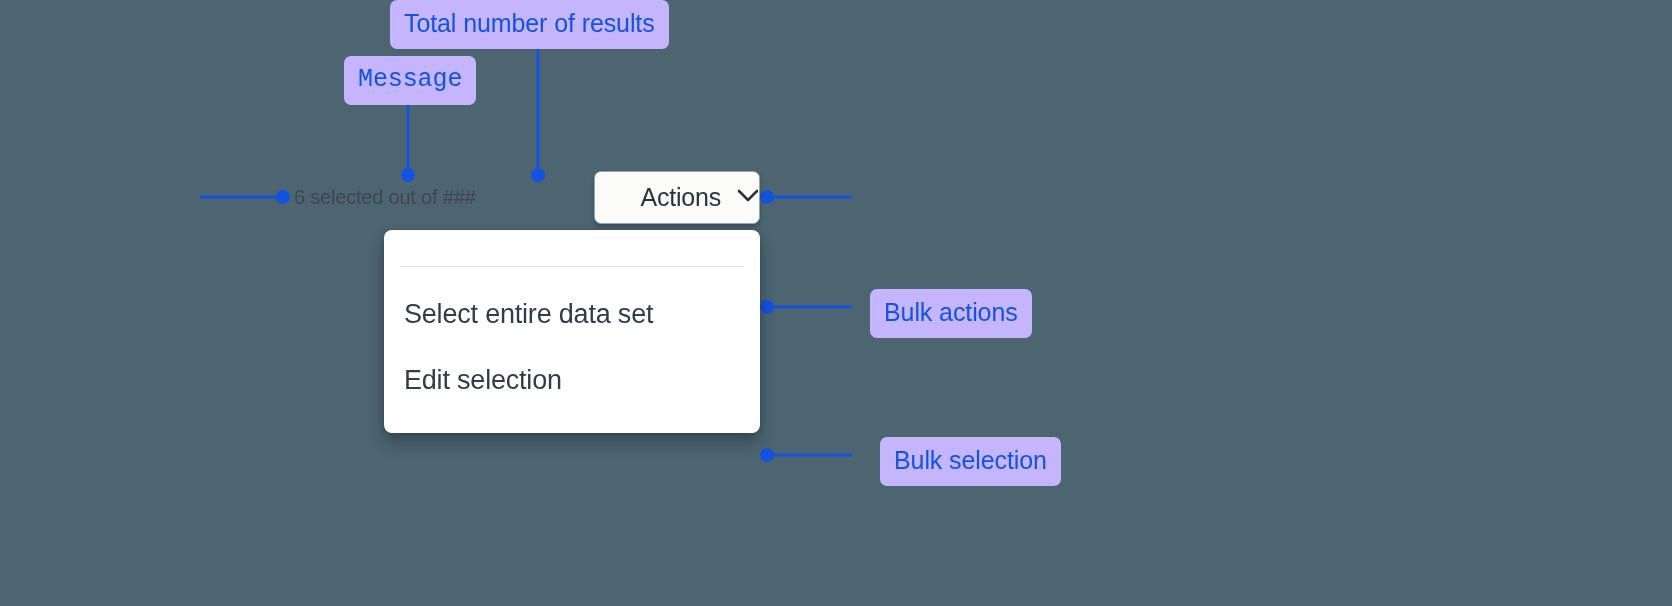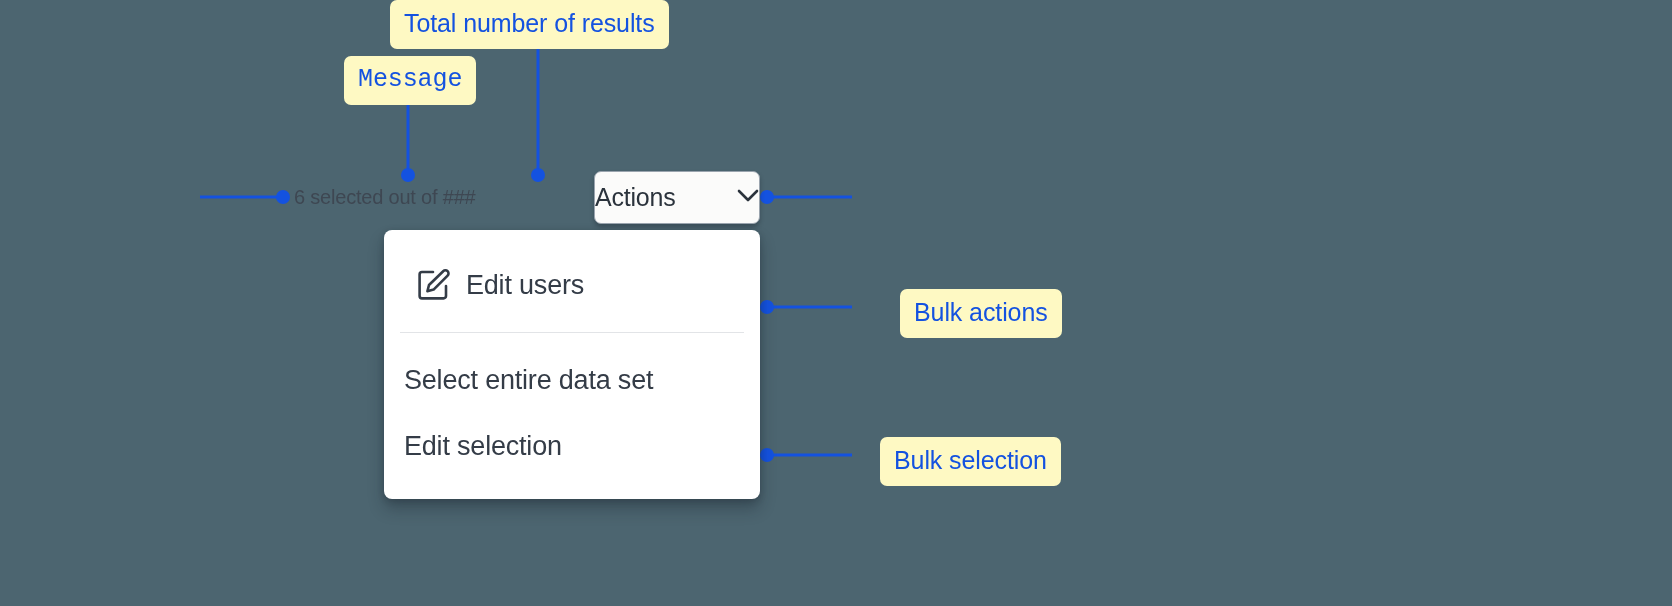--- a/index.html
+++ b/index.html
@@ -8,21 +8,21 @@
     background: #4c6570;
     font-family: "Liberation Sans", sans-serif;
     overflow: hidden;
     position: relative;
   }
   .stage { position: absolute; inset: 0; }
 
   
   .callout {
     position: absolute;
-    background: #fef9c3;
+    background: #c4b5fd;
     color: #1452e0;
     border-radius: 7px;
     font-size: 25px;
     line-height: 1;
     font-weight: 400;
     padding: 11px 14px 13px 14px;
     white-space: nowrap;
     letter-spacing: -0.1px;
   }
 
@@ -46,21 +46,21 @@
     position: absolute;
     left: 594px;
     top: 171px;
     width: 166px;
     height: 53px;
     background: #fbfbfa;
     border: 1px solid #9aa4ae;
     border-radius: 7px;
     display: flex;
     align-items: center;
-    justify-content: space-between;
+    justify-content: flex-end;
     gap: 16px;
     box-shadow: 0 3px 4px rgba(26,34,44,0.35);
     cursor: pointer;
   }
   .actions-btn .label {
     font-size: 25px;
     color: #2b333c;
     line-height: 1;
     letter-spacing: -0.2px;
   }
@@ -123,46 +123,37 @@
     <line x1="768" y1="455" x2="852" y2="455" stroke="#1452e0" stroke-width="3"></line>
     <circle cx="767" cy="455" r="7" fill="#1452e0"></circle>
   </svg>
 
   <div class="callout" style="left:390px; top:0px;">Total number of results</div>
 
   <div class="callout" style="left:344px; top:56px;font-family:Liberation Mono, monospace;">Message</div>
 
 
 
-  <div class="callout" style="left:900px; top:289px;">Bulk actions</div>
+  <div class="callout" style="left:870px; top:289px;">Bulk actions</div>
 
   <div class="callout" style="left:880px; top:437px;">Bulk selection</div>
 
   <div class="selection-message">6 selected out of ###</div>
 
   <div class="actions-btn">
     <span class="label">Actions</span>
     <span class="chev">
       <svg width="22" height="14" viewBox="0 0 22 14" fill="none">
         <path d="M2 2 L11 11 L20 2" stroke="#2b333c" stroke-width="2.6" stroke-linecap="round" stroke-linejoin="round"></path>
       </svg>
     </span>
   </div>
 
   <div class="menu">
 
-    <div class="menu-item">
-      <span class="mi-icon">
-        <svg width="34" height="34" viewBox="0 0 34 34" fill="none">
-          <path d="M17 4 H6 a2.4 2.4 0 0 0 -2.4 2.4 V28 a2.4 2.4 0 0 0 2.4 2.4 H27.6 a2.4 2.4 0 0 0 2.4 -2.4 V18" stroke="#343c47" stroke-width="2.6" stroke-linecap="round" stroke-linejoin="round"></path>
-          <path d="M27.2 3.2 a3.1 3.1 0 0 1 4.4 4.4 L17.6 21.6 L11.4 23.2 L13 17 Z" stroke="#343c47" stroke-width="2.6" stroke-linecap="round" stroke-linejoin="round"></path>
-        </svg>
-      </span>
-      <span>Edit users</span>
-    </div>
 
 
     <div class="menu-divider"></div>
 
     <div class="menu-item plain">
       <span>Select entire data set</span>
     </div>
 
     <div class="menu-item plain">
       <span>Edit selection</span>

